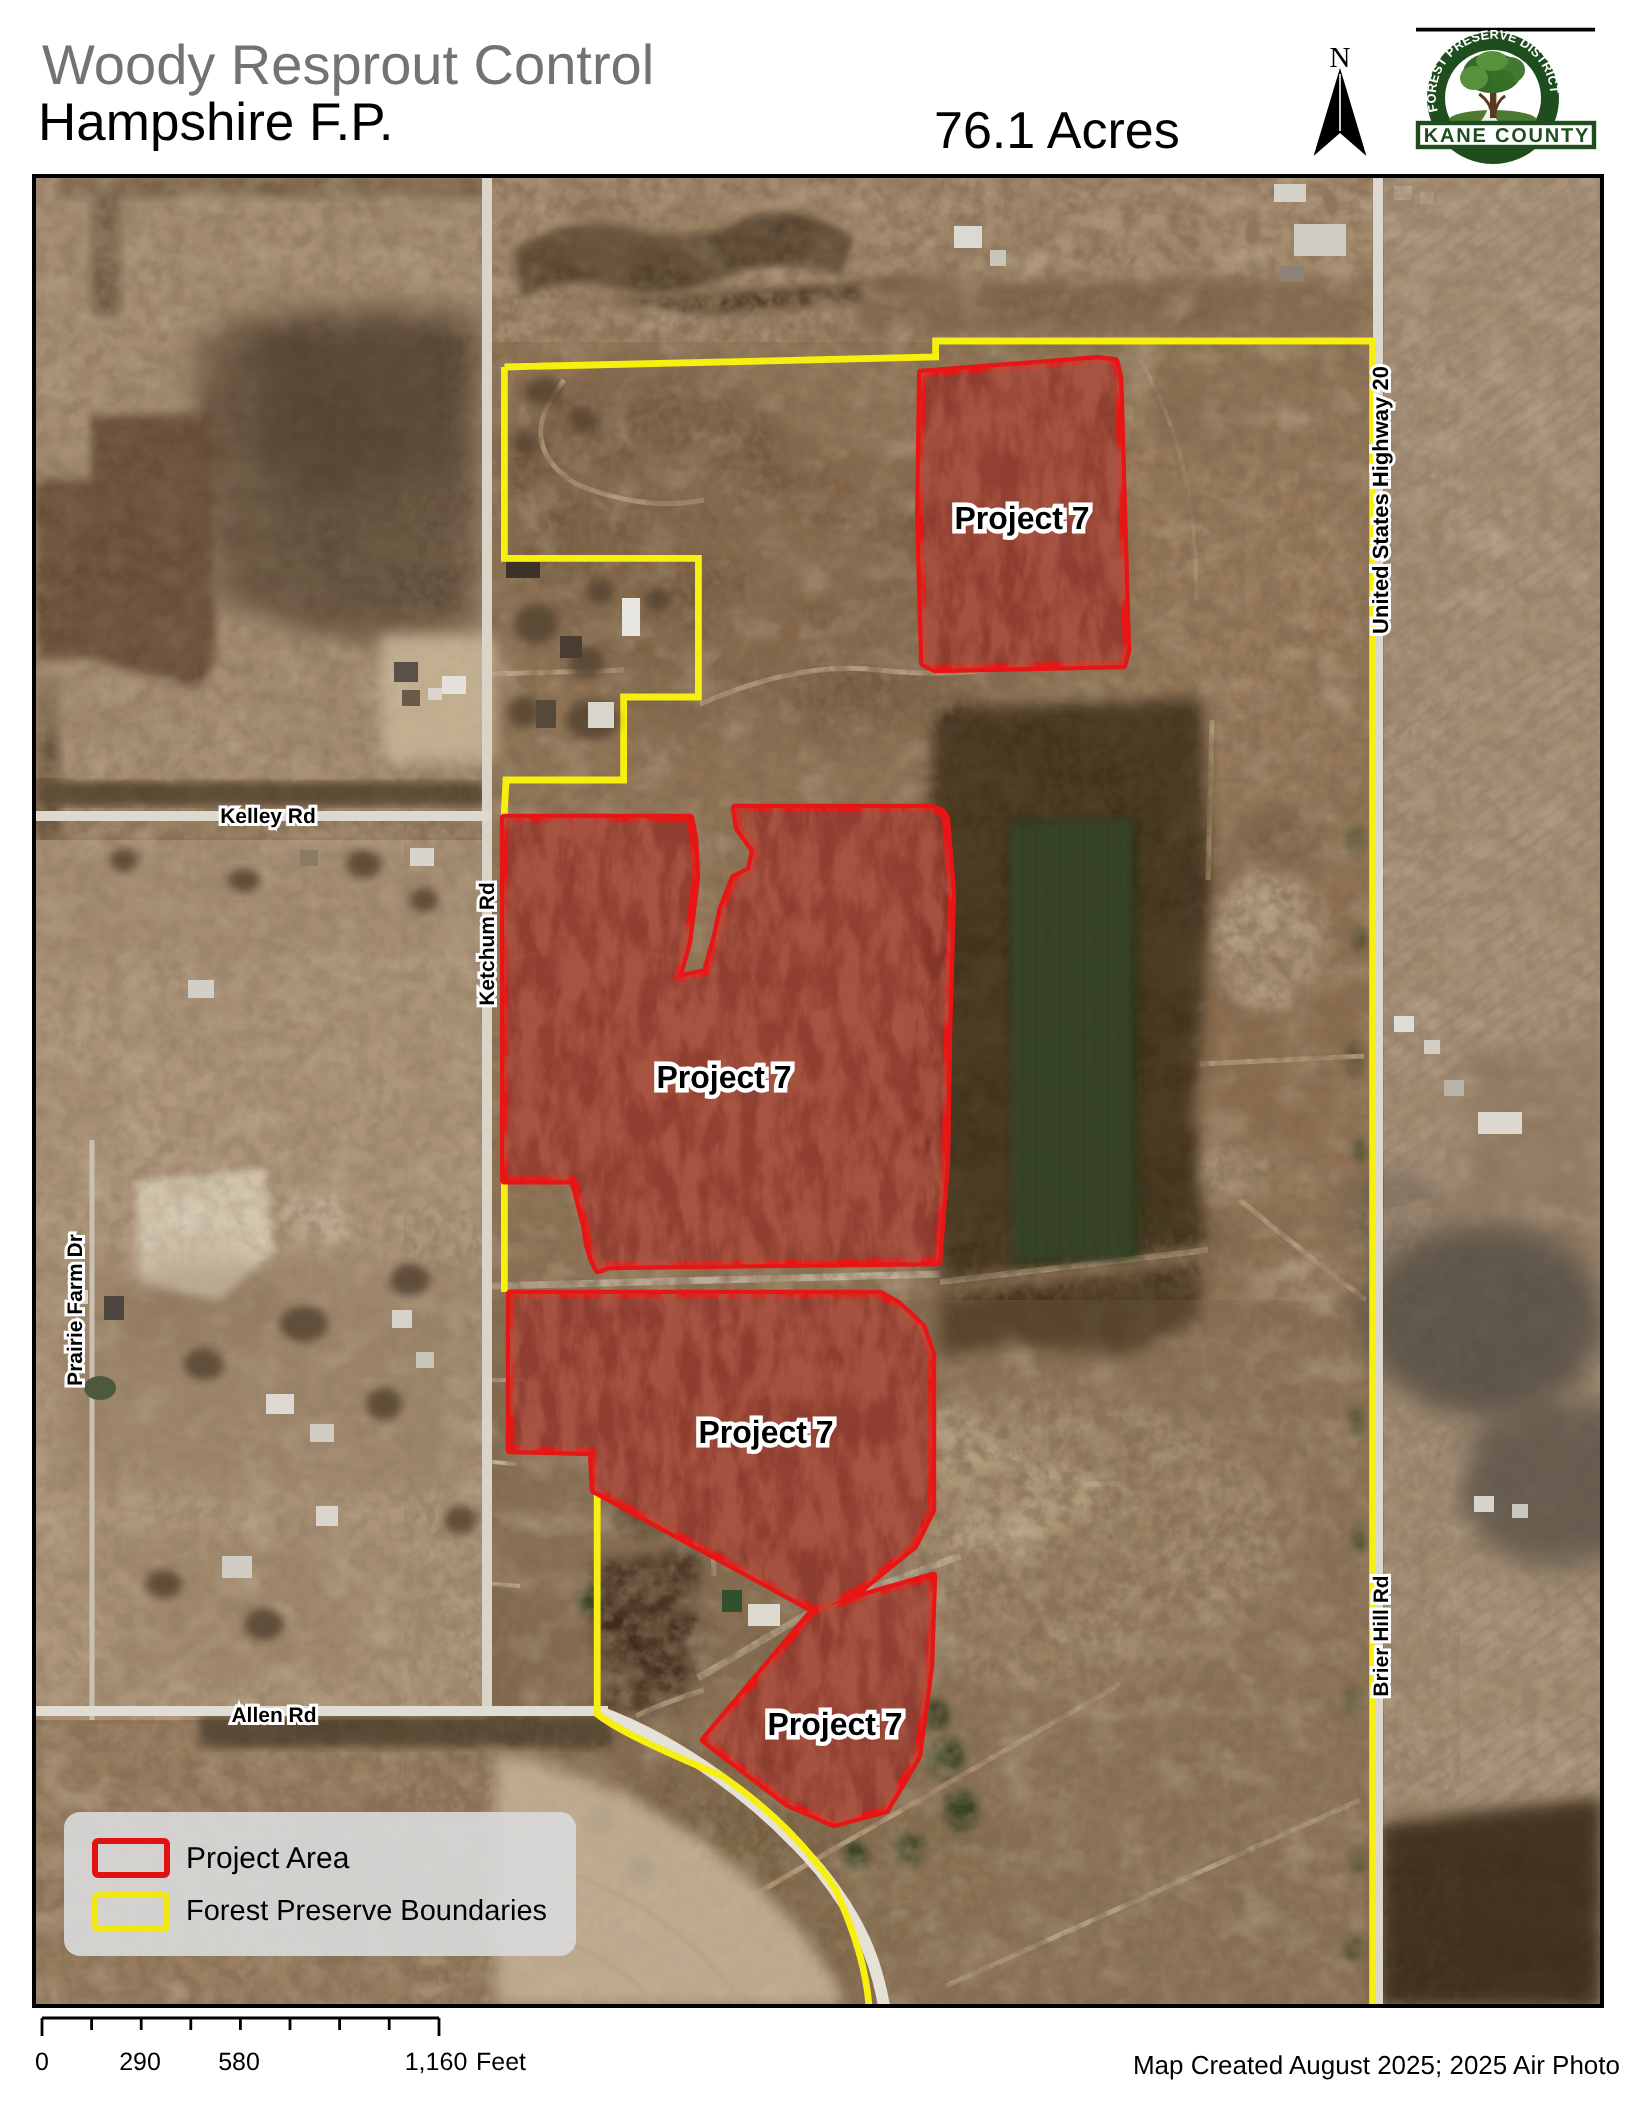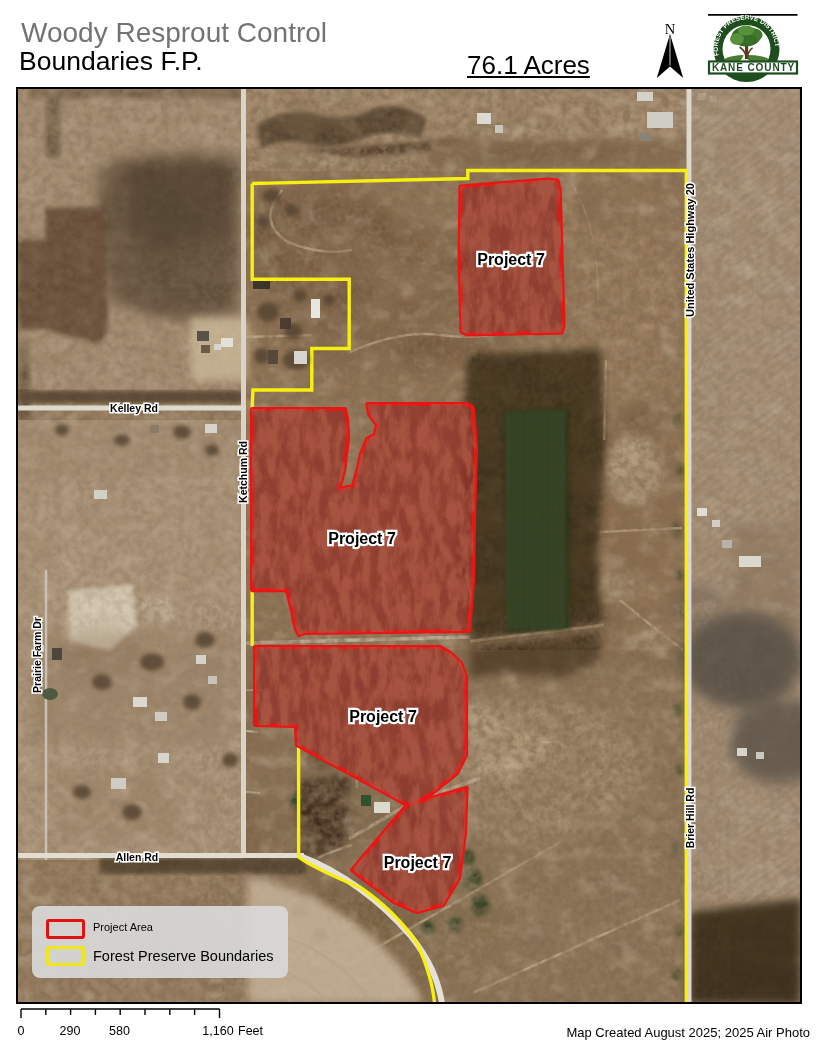--- a/index.html
+++ b/index.html
@@ -3,23 +3,23 @@
 <meta charset="utf-8">
 <style>
 html,body{margin:0;padding:0;}
 body{width:816px;height:1056px;background:#ffffff;font-family:"Liberation Sans",sans-serif;position:relative;overflow:hidden;}
 .abs{position:absolute;}
 </style>
 </head>
 <body>
 
 <div class="abs" style="left:21px;top:17px;font-size:28px;color:#737373;">Woody Resprout Control</div>
-<div class="abs" style="left:19px;top:46px;font-size:26.5px;color:#000;">Boundaries F.P.</div>
-
-<div class="abs" style="left:467px;top:50px;font-size:26px;color:#000;text-decoration:underline;">76.1 Acres</div>
+<div class="abs" style="left:19px;top:46px;font-size:26.5px;color:#000;">Hampshire F.P.</div>
+
+<div class="abs" style="left:467px;top:50px;font-size:26px;color:#000;">76.1 Acres</div>
 
 <svg class="abs" style="left:650px;top:20px;" width="42" height="64" viewBox="0 0 42 64">
 <text x="20" y="13.5" font-family="Liberation Serif,serif" font-size="14.5" fill="#000" text-anchor="middle">N</text>
 <polygon points="20,14 6.8,58 20,46.5 20,14" fill="#000"></polygon>
 <polygon points="20,14 33.2,58 20,46.5 20,14" fill="#000"></polygon>
 <line x1="20" y1="17" x2="20" y2="45.5" stroke="#fff" stroke-width="0.8"></line>
 </svg>
 
 <svg class="abs" style="left:704px;top:10px;" width="98" height="78" viewBox="0 0 98 78">
 <line x1="4" y1="4.8" x2="93.5" y2="4.8" stroke="#000" stroke-width="1.8"></line>
@@ -405,21 +405,21 @@
 <text x="694" y="250" font-size="11" font-weight="bold" fill="#000" stroke="#fff" stroke-width="3" paint-order="stroke" text-anchor="middle" transform="rotate(-90 694 250)">United States Highway 20</text>
 
 <text x="694" y="818" font-size="10.5" font-weight="bold" fill="#000" stroke="#fff" stroke-width="3" paint-order="stroke" text-anchor="middle" transform="rotate(-90 694 818)">Brier Hill Rd</text>
 </svg>
 </div>
 
 <div class="abs" style="left:32px;top:906px;width:256px;height:72px;background:rgba(217,217,217,0.92);border-radius:8px;"></div>
 
 <div class="abs" style="left:46px;top:919px;width:33px;height:14px;background:transparent;border:3.5px solid #e01212;border-radius:3px;"></div>
 
-<div class="abs" style="left:93px;top:921px;font-size:11px;color:#000;text-align:center;">Project Area</div>
+<div class="abs" style="left:93px;top:921px;font-size:15px;color:#000;text-align:center;">Project Area</div>
 
 <div class="abs" style="left:46px;top:946px;width:33px;height:14px;background:transparent;border:3.5px solid #f0e713;border-radius:3px;"></div>
 
 <div class="abs" style="left:93px;top:948px;font-size:14.5px;color:#000;text-align:center;">Forest Preserve Boundaries</div>
 
 <svg class="abs" style="left:14px;top:1005px;" width="280" height="46" viewBox="0 0 280 46">
 <line x1="7" y1="4" x2="205.5" y2="4" stroke="#000" stroke-width="1.6"></line>
 <g stroke="#000" stroke-width="1.4">
 <line x1="7" y1="4" x2="7" y2="13"></line>
       <line x1="31.8" y1="4" x2="31.8" y2="10"></line>

